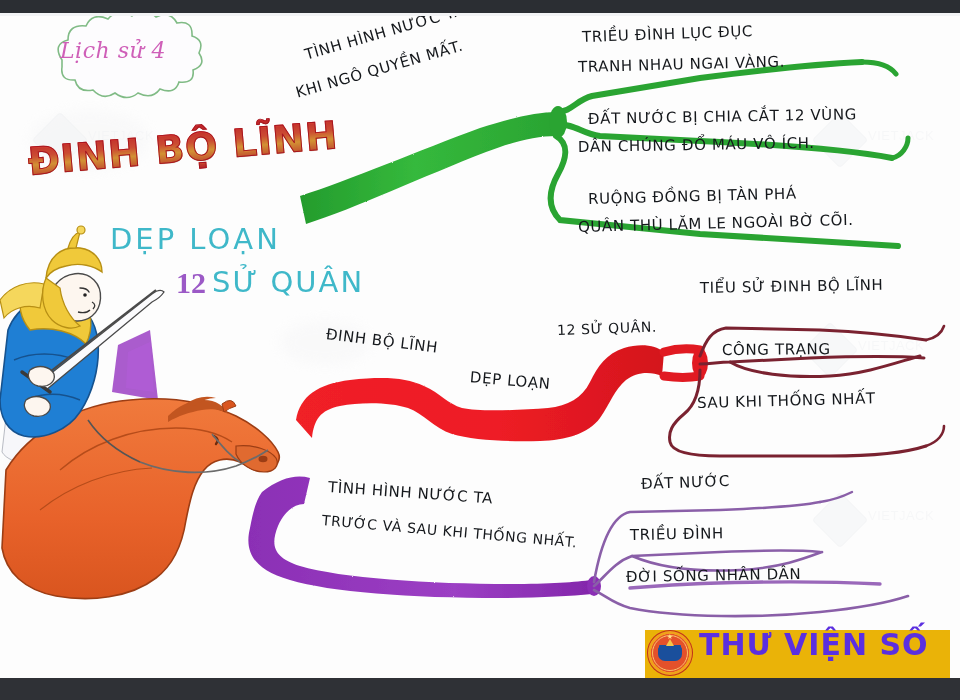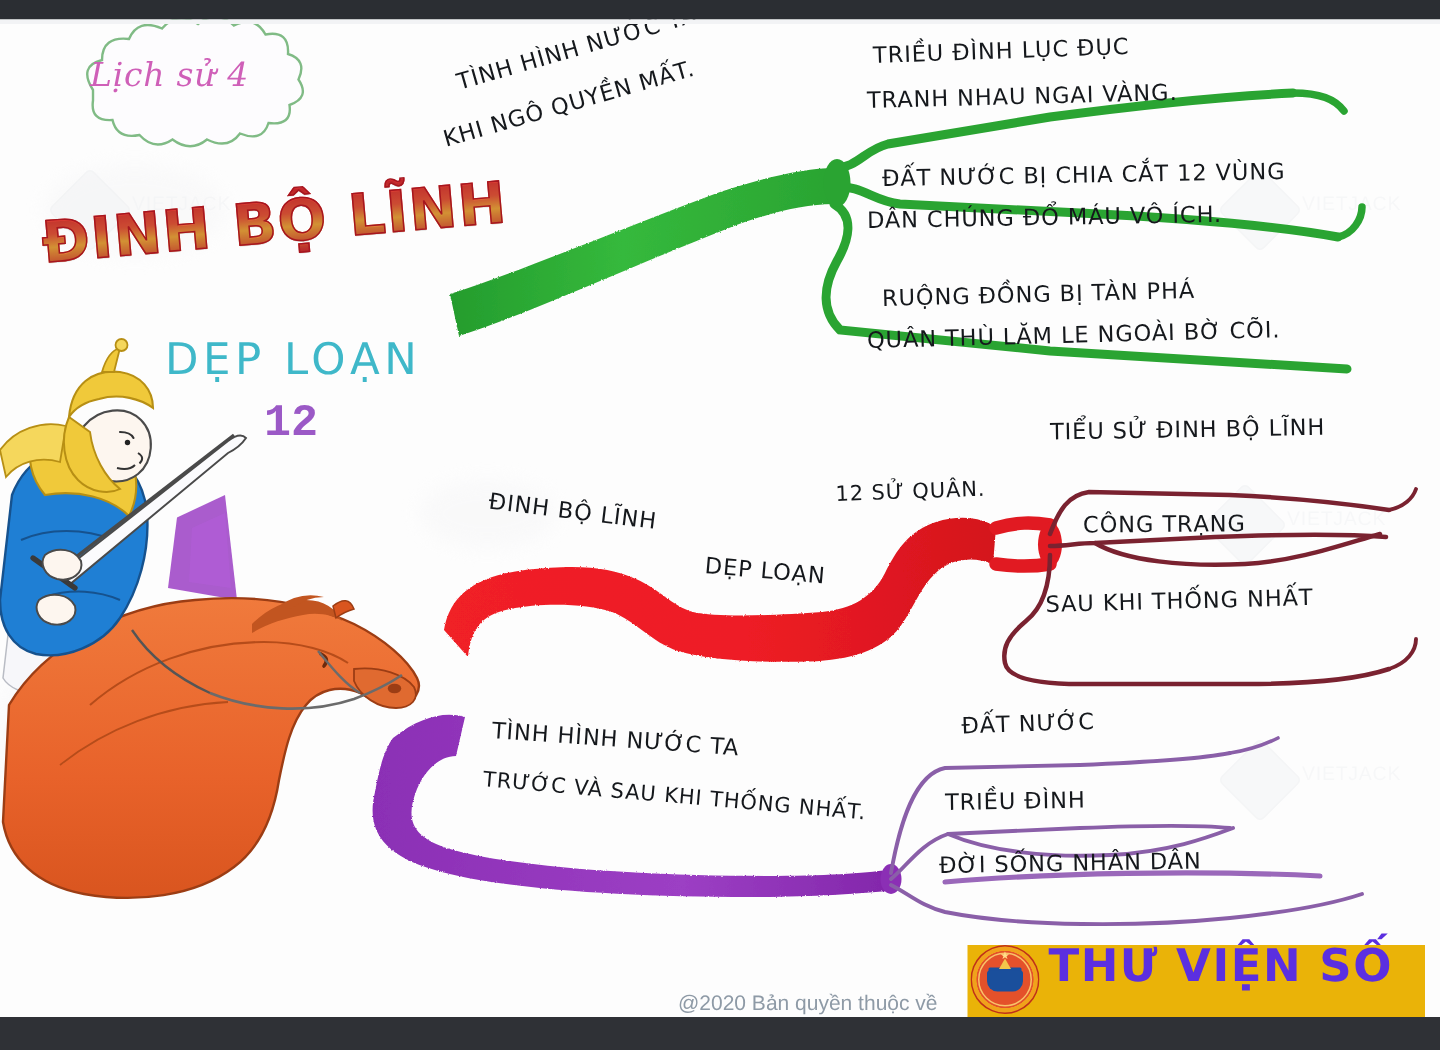--- a/index.html
+++ b/index.html
@@ -49,21 +49,21 @@
   .title-main{position:absolute;left:28px;top:140px;z-index:22;
      font-family:"DejaVu Sans",sans-serif;font-weight:bold;font-size:38px;
      letter-spacing:1px;transform:rotate(-5deg);transform-origin:left center;
      background:linear-gradient(180deg,#d8282f 0%,#e8573a 38%,#f0a63c 58%,#cf2330 100%);
      -webkit-background-clip:text;background-clip:text;color:transparent;
      -webkit-text-stroke:1px #a6161f;
      text-shadow:0 1px 0 rgba(0,0,0,.12);}
   .title-sub1{position:absolute;left:110px;top:222px;z-index:22;
      font-family:"DejaVu Sans",sans-serif;font-size:29px;color:#3fb8c9;letter-spacing:3px;}
   .title-num{position:absolute;left:176px;top:266px;z-index:22;
-     font-family:Liberation Mono, monospace;font-size:30px;color:#9b59c6;font-weight:bold;text-align:right;}
+     font-family:Liberation Serif, serif;font-size:30px;color:#9b59c6;font-weight:bold;text-align:right;}
   .title-sub2{position:absolute;left:212px;top:265px;z-index:22;
      font-family:"DejaVu Sans",sans-serif;font-size:29px;color:#3fb8c9;letter-spacing:2px;}
 
   
   .copy{position:absolute;left:452px;top:660px;z-index:40;color:#8e9aa6;font-size:14px;
      font-family:"Liberation Sans",sans-serif;white-space:nowrap;}
   .logo-box{position:absolute;left:645px;top:630px;width:305px;height:52px;background:#eab308;z-index:45;
      display:flex;}
   .seal{width:46px;height:46px;border-radius:50%;flex:0 0 46px;margin-left:2px;position:relative;
      background:radial-gradient(circle at 50% 50%,#e4512a 0%,#e4512a 58%,#f0a21b 59%,#f0a21b 74%,#e4512a 75%,#c9331c 100%);
@@ -270,20 +270,21 @@
 
       <path d="M30 370 C 38 364, 50 366, 54 374 C 56 382, 48 388, 38 386 C 30 384, 26 376, 30 370 Z" fill="#fdf6ef" stroke="#4a4a4a" stroke-width="1.3"></path>
     </g>
   </svg>
 
   <div class="cloud-label">Lịch sử 4</div>
 
   <div class="title-main">ĐINH BỘ LĨNH</div>
   <div class="title-sub1">DẸP LOẠN</div>
   <div class="title-num">12</div>
+  <div class="title-sub2">SỬ QUÂN</div>
 
   <div class="hand s15" style="left:305px;top:46px;transform:rotate(-16deg);transform-origin:left center;">TÌNH HÌNH NƯỚC TA</div>
   <div class="hand s15" style="left:296px;top:84px;transform:rotate(-16deg);transform-origin:left center;">KHI NGÔ QUYỀN MẤT.</div>
 
   <div class="hand s15" style="left:582px;top:28px;transform:rotate(-2deg);transform-origin:left center;">TRIỀU ĐÌNH LỤC ĐỤC</div>
   <div class="hand s15" style="left:578px;top:58px;transform:rotate(-1.5deg);transform-origin:left center;">TRANH NHAU NGAI VÀNG.</div>
 
   <div class="hand s15" style="left:588px;top:110px;transform:rotate(-1deg);transform-origin:left center;">ĐẤT NƯỚC BỊ CHIA CẮT 12 VÙNG</div>
   <div class="hand s15" style="left:578px;top:138px;transform:rotate(-1deg);transform-origin:left center;">DÂN CHÚNG ĐỔ MÁU  VÔ ÍCH.</div>
 
@@ -301,21 +302,20 @@
   <div class="hand s15" style="left:328px;top:478px;transform:rotate(4deg);transform-origin:left center;">TÌNH HÌNH NƯỚC TA</div>
   <div class="hand s14" style="left:322px;top:512px;transform:rotate(5deg);transform-origin:left center;">TRƯỚC VÀ SAU KHI THỐNG NHẤT.</div>
 
   <div class="hand s15" style="left:641px;top:475px;transform:rotate(-2deg);transform-origin:left center;">ĐẤT NƯỚC</div>
   <div class="hand s15" style="left:630px;top:526px;transform:rotate(-1deg);transform-origin:left center;">TRIỀU ĐÌNH</div>
   <div class="hand s15" style="left:626px;top:568px;transform:rotate(-1deg);transform-origin:left center;">ĐỜI SỐNG  NHÂN DÂN</div>
 
   <div class="topbar"></div>
   <div class="topbar-hair"></div>
 
-  <div class="copy">@2020 Bản quyền thuộc về</div>
 
   <div class="logo-box">
     <div class="seal">
       <div class="ring"></div>
       <div class="star">★</div>
       <div class="book"></div>
     </div>
     <div class="brand">THƯ VIỆN SỐ</div>
   </div>
 

